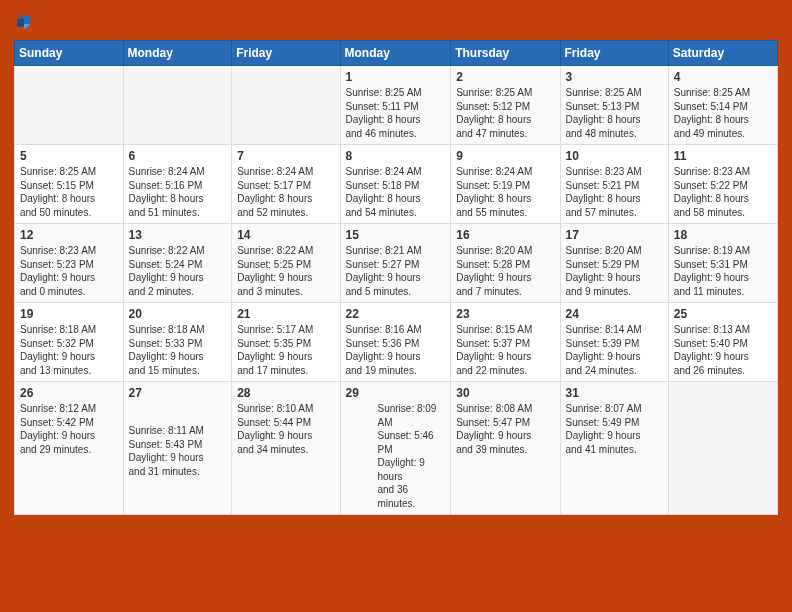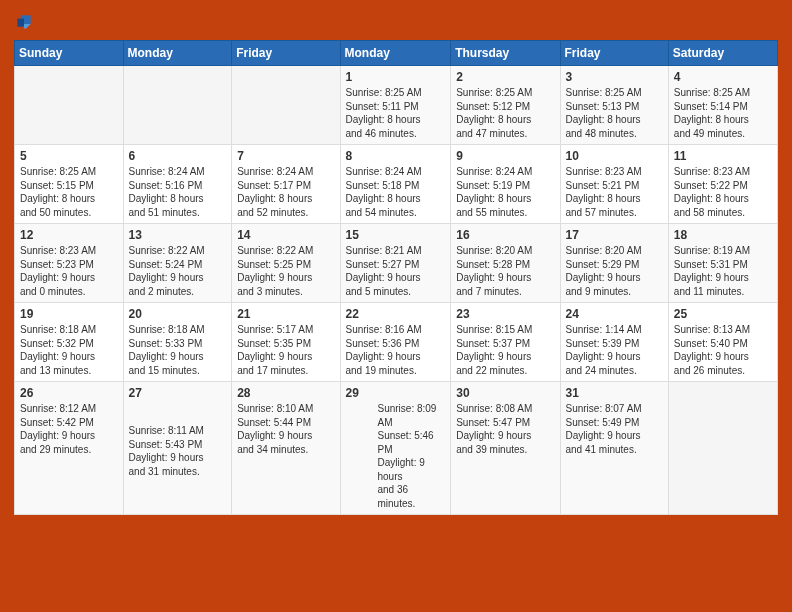--- a/index.html
+++ b/index.html
@@ -302,21 +302,21 @@
           </td>
           <td>
             <span class="day-number">23</span>
             <div class="cell-text" style="white-space: pre-line;">Sunrise: 8:15 AM
 Sunset: 5:37 PM
 Daylight: 9 hours
 and 22 minutes.</div>
           </td>
           <td>
             <span class="day-number">24</span>
-            <div class="cell-text" style="white-space: pre-line;">Sunrise: 1:14 AM
+            <div class="cell-text" style="white-space: pre-line;">Sunrise: 8:14 AM
 Sunset: 5:39 PM
 Daylight: 9 hours
 and 24 minutes.</div>
           </td>
           <td>
             <span class="day-number">25</span>
             <div class="cell-text" style="white-space: pre-line;">Sunrise: 8:13 AM
 Sunset: 5:40 PM
 Daylight: 9 hours
 and 26 minutes.</div>

